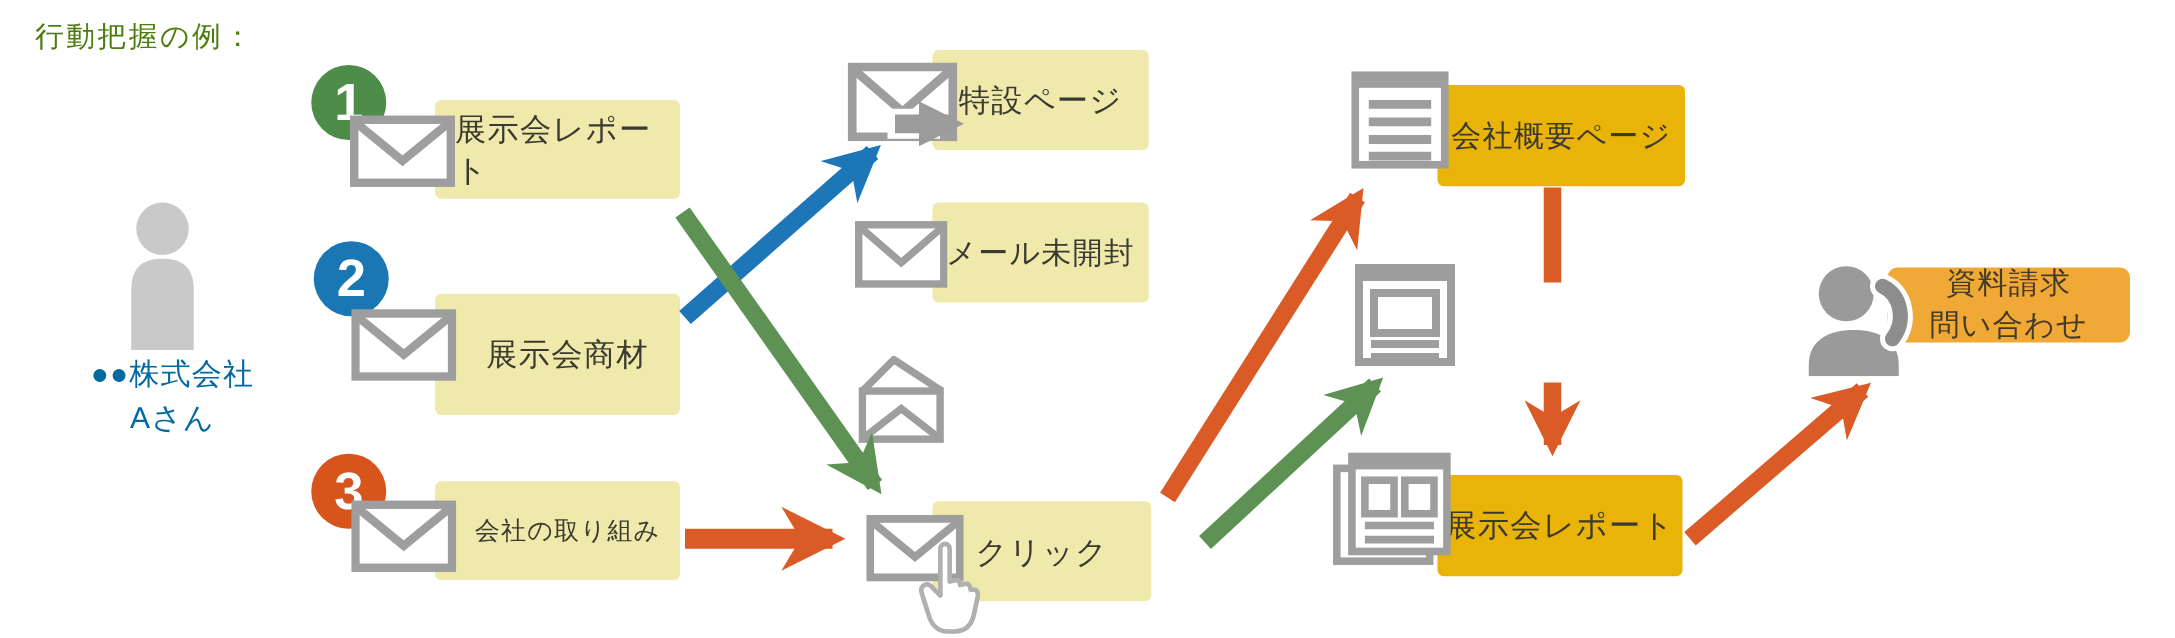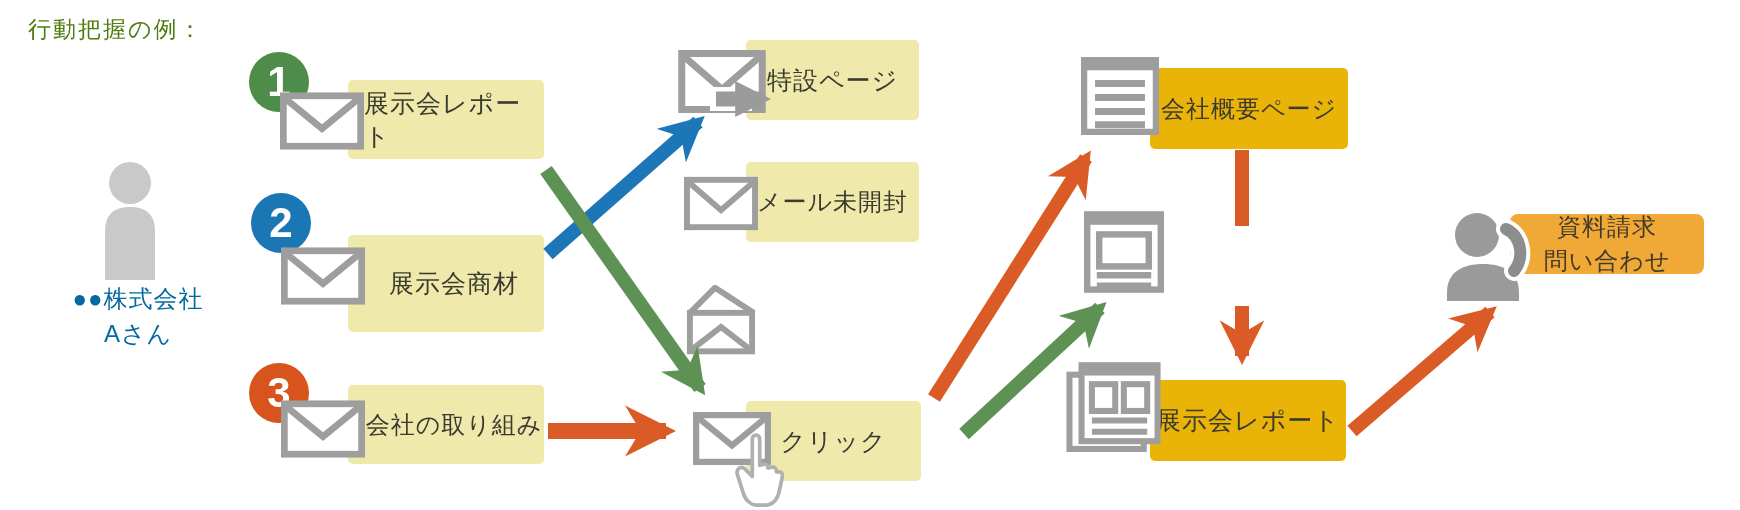--- a/index.html
+++ b/index.html
@@ -77,21 +77,21 @@
     <span>展示会商材</span>
   </div>
 
   <div class="abs badge badge-orange" style="left:249px;top:363px;">3</div>
   <div class="abs icon" style="left:281px;top:400px;width:84px;height:58px;">
     <svg viewBox="0 0 100 68">
       <rect x="4" y="4" width="92" height="60" fill="#fff" stroke="#9e9e9e" stroke-width="8"></rect>
       <path d="M6,7 L50,43 L94,7" fill="none" stroke="#9e9e9e" stroke-width="8"></path>
     </svg>
   </div>
-  <div class="abs box light pad-env" style="left:348px;top:385px;width:196px;height:79px;font-size:24px;">
+  <div class="abs box light pad-env" style="left:348px;top:385px;width:196px;height:79px;font-size:20px;">
     <span>会社の取り組み</span>
   </div>
 
   <div class="abs icon" style="left:678px;top:50px;width:88px;height:63px;">
     <svg viewBox="0 0 100 72">
       <rect x="4" y="4" width="92" height="64" fill="#fff" stroke="#9e9e9e" stroke-width="8"></rect>
       <path d="M6,7 L50,45 L94,7" fill="none" stroke="#9e9e9e" stroke-width="8"></path>
     </svg>
   </div>
   <div class="abs box light" style="left:746px;top:40px;width:173px;height:80px;">

